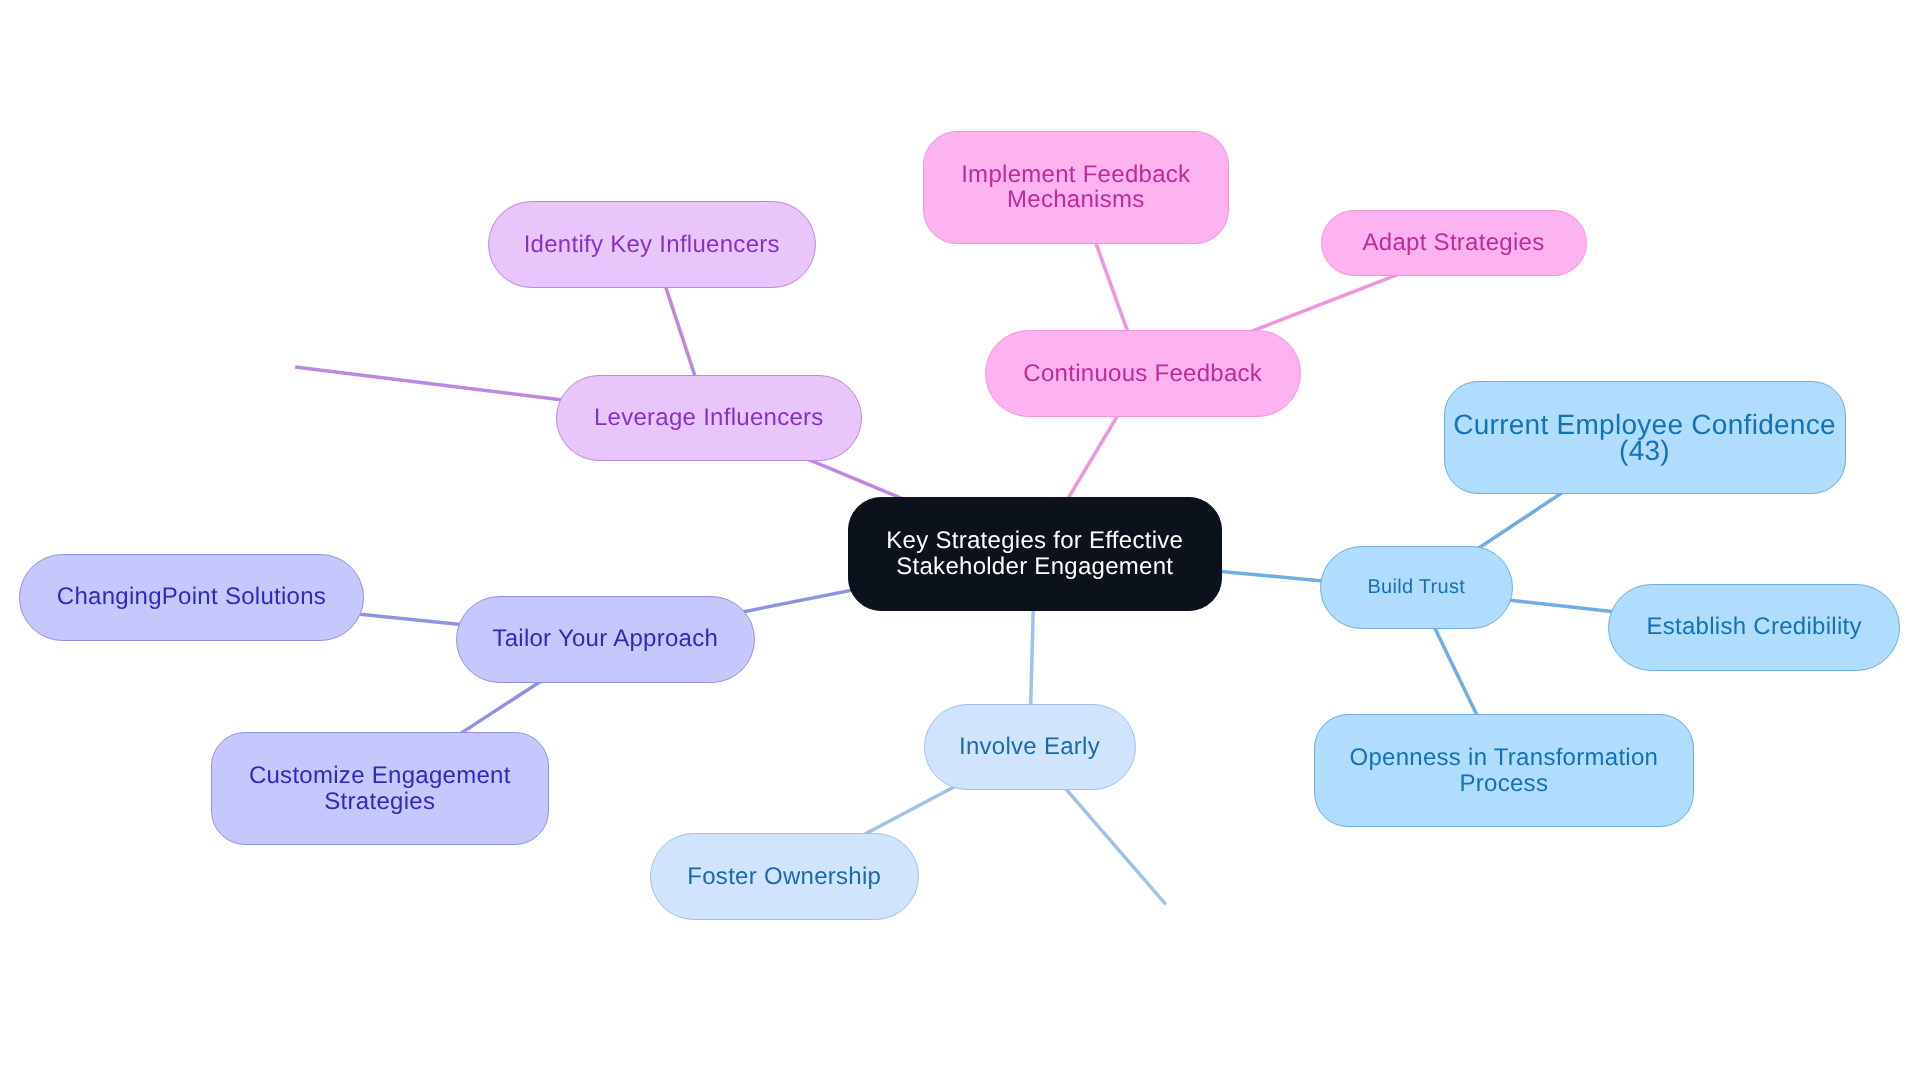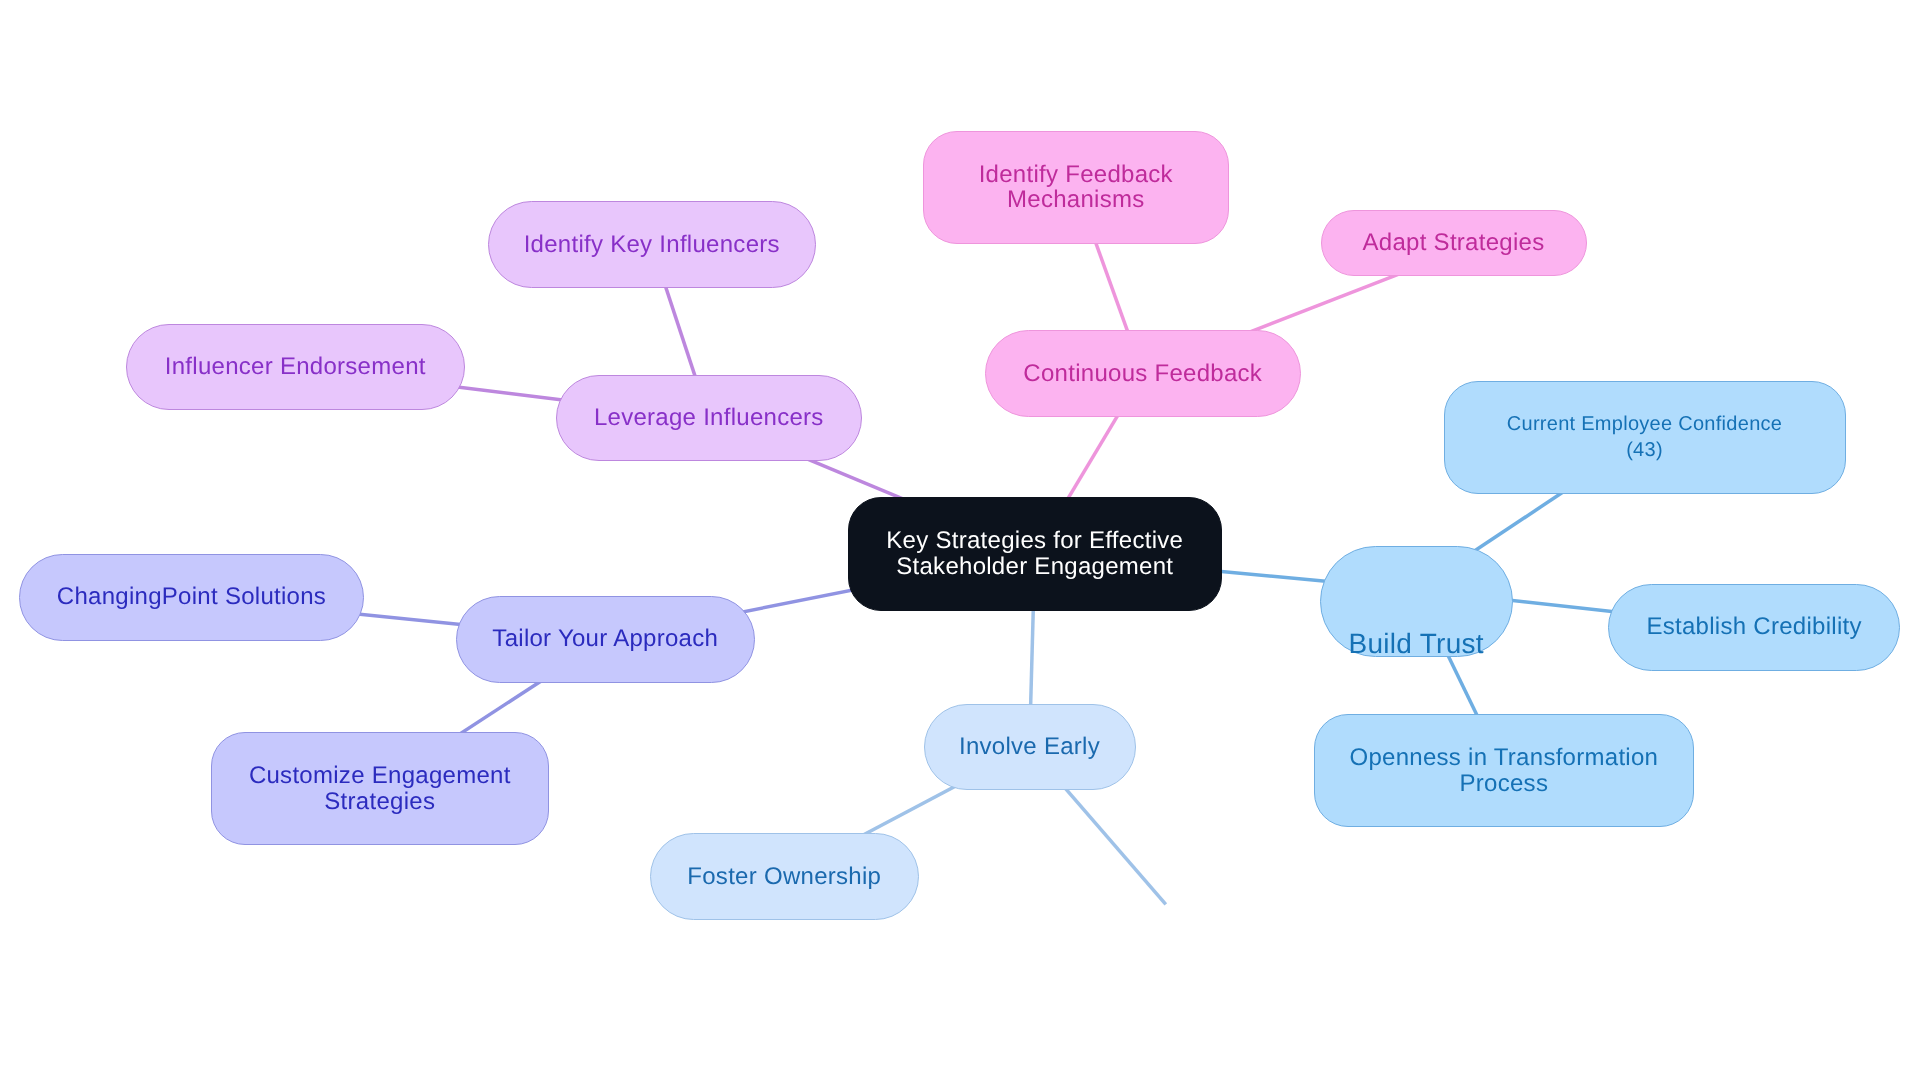--- a/index.html
+++ b/index.html
@@ -56,49 +56,46 @@
   </svg>
 
     <div class="node node-root g-root shape-rounded-rect" style="left: 847.5px; top: 497.2px; width: 374.5px; height: 113.4px; background: rgb(12, 18, 28); color: rgb(255, 255, 255); border-color: rgb(12, 18, 28); border-width: 1px; font-size: 24px; line-height: 25.4px; border-radius: 33px;">
       <span class="node-label">Key Strategies for Effective
 Stakeholder Engagement</span>
     </div>
     <div class="node node-cont g-pink shape-pill" style="left: 985px; top: 330.3px; width: 315.5px; height: 86.8px; background: rgb(252, 179, 240); color: rgb(191, 43, 155); border-color: rgb(238, 149, 220); border-width: 1px; font-size: 24px; line-height: 25.4px; border-radius: 999px;">
       <span class="node-label">Continuous Feedback</span>
     </div>
     <div class="node node-impl g-pink shape-rounded-rect" style="left: 922.5px; top: 130.5px; width: 306.5px; height: 113.4px; background: rgb(252, 179, 240); color: rgb(191, 43, 155); border-color: rgb(238, 149, 220); border-width: 1px; font-size: 24px; line-height: 25.4px; border-radius: 34px;">
-      <span class="node-label">Identify Feedback
+      <span class="node-label">Implement Feedback
 Mechanisms</span>
     </div>
     <div class="node node-adapt g-pink shape-pill" style="left: 1320.5px; top: 209.5px; width: 266px; height: 66px; background: rgb(252, 179, 240); color: rgb(191, 43, 155); border-color: rgb(238, 149, 220); border-width: 1px; font-size: 24px; line-height: 25.4px; border-radius: 999px;">
       <span class="node-label">Adapt Strategies</span>
     </div>
     <div class="node node-lev g-purple shape-pill" style="left: 556px; top: 374.5px; width: 305.5px; height: 86.8px; background: rgb(232, 198, 252); color: rgb(136, 48, 200); border-color: rgb(189, 135, 222); border-width: 1px; font-size: 24px; line-height: 25.4px; border-radius: 999px;">
       <span class="node-label">Leverage Influencers</span>
     </div>
     <div class="node node-ident g-purple shape-pill" style="left: 488px; top: 201.4px; width: 327.5px; height: 86.8px; background: rgb(232, 198, 252); color: rgb(136, 48, 200); border-color: rgb(189, 135, 222); border-width: 1px; font-size: 24px; line-height: 25.4px; border-radius: 999px;">
       <span class="node-label">Identify Key Influencers</span>
     </div>
-    <div class="node node-endor g-purple shape-pill" style="left: 126px; top: 323.6px; width: 338.5px; height: 86.8px; background: rgb(232, 198, 252); color: rgb(136, 48, 200); border-color: rgb(189, 135, 222); border-width: 1px; font-size: 24px; line-height: 25.4px; border-radius: 999px;">
-      <span class="node-label">Influencer Endorsement</span>
-    </div>
     <div class="node node-tailor g-indigo shape-pill" style="left: 456px; top: 595.8px; width: 298.5px; height: 86.8px; background: rgb(198, 200, 253); color: rgb(43, 43, 190); border-color: rgb(144, 147, 226); border-width: 1px; font-size: 24px; line-height: 25.4px; border-radius: 999px;">
       <span class="node-label">Tailor Your Approach</span>
     </div>
     <div class="node node-cps g-indigo shape-pill" style="left: 19px; top: 553.8px; width: 345px; height: 86.8px; background: rgb(198, 200, 253); color: rgb(43, 43, 190); border-color: rgb(144, 147, 226); border-width: 1px; font-size: 24px; line-height: 25.4px; border-radius: 999px;">
       <span class="node-label">ChangingPoint Solutions</span>
     </div>
     <div class="node node-custom g-indigo shape-rounded-rect" style="left: 211px; top: 732.1px; width: 337.5px; height: 113.4px; background: rgb(198, 200, 253); color: rgb(43, 43, 190); border-color: rgb(144, 147, 226); border-width: 1px; font-size: 24px; line-height: 25.4px; border-radius: 34px;">
       <span class="node-label">Customize Engagement
 Strategies</span>
     </div>
-    <div class="node node-build g-blue shape-pill" style="left: 1320px; top: 546.4px; width: 192.5px; height: 111px; background: rgb(176, 220, 253); color: rgb(21, 113, 181); border-color: rgb(111, 174, 226); border-width: 1px; font-size: 28px; line-height: 25.4px; border-radius: 999px; align-items: flex-end;">
+    <div class="node node-build g-blue shape-pill" style="left: 1320px; top: 546.4px; width: 192.5px; height: 83px; background: rgb(176, 220, 253); color: rgb(21, 113, 181); border-color: rgb(111, 174, 226); border-width: 1px; font-size: 20px; line-height: 25.4px; border-radius: 999px;">
       <span class="node-label">Build Trust</span>
     </div>
-    <div class="node node-cec g-blue shape-rounded-rect" style="left: 1443.5px; top: 381.1px; width: 402px; height: 113.4px; background: rgb(176, 220, 253); color: rgb(21, 113, 181); border-color: rgb(111, 174, 226); border-width: 1px; font-size: 20px; line-height: 25.4px; border-radius: 34px;">
+    <div class="node node-cec g-blue shape-rounded-rect" style="left: 1443.5px; top: 381.1px; width: 402px; height: 113.4px; background: rgb(176, 220, 253); color: rgb(21, 113, 181); border-color: rgb(111, 174, 226); border-width: 1px; font-size: 28px; line-height: 25.4px; border-radius: 34px;">
       <span class="node-label">Current Employee Confidence
 (43)</span>
     </div>
     <div class="node node-estab g-blue shape-pill" style="left: 1608px; top: 583.8px; width: 292.2px; height: 86.8px; background: rgb(176, 220, 253); color: rgb(21, 113, 181); border-color: rgb(111, 174, 226); border-width: 1px; font-size: 24px; line-height: 25.4px; border-radius: 999px; justify-content: center;">
       <span class="node-label">Establish Credibility</span>
     </div>
     <div class="node node-inv g-skyblue shape-pill" style="left: 923.5px; top: 703.6px; width: 212px; height: 86.8px; background: rgb(208, 228, 253); color: rgb(26, 105, 174); border-color: rgb(159, 194, 232); border-width: 1px; font-size: 24px; line-height: 25.4px; border-radius: 999px;">
       <span class="node-label">Involve Early</span>
     </div>
     <div class="node node-open g-blue shape-rounded-rect" style="left: 1313.5px; top: 713.9px; width: 380.7px; height: 113.5px; background: rgb(176, 220, 253); color: rgb(21, 113, 181); border-color: rgb(111, 174, 226); border-width: 1px; font-size: 24px; line-height: 25.4px; border-radius: 34px;">

